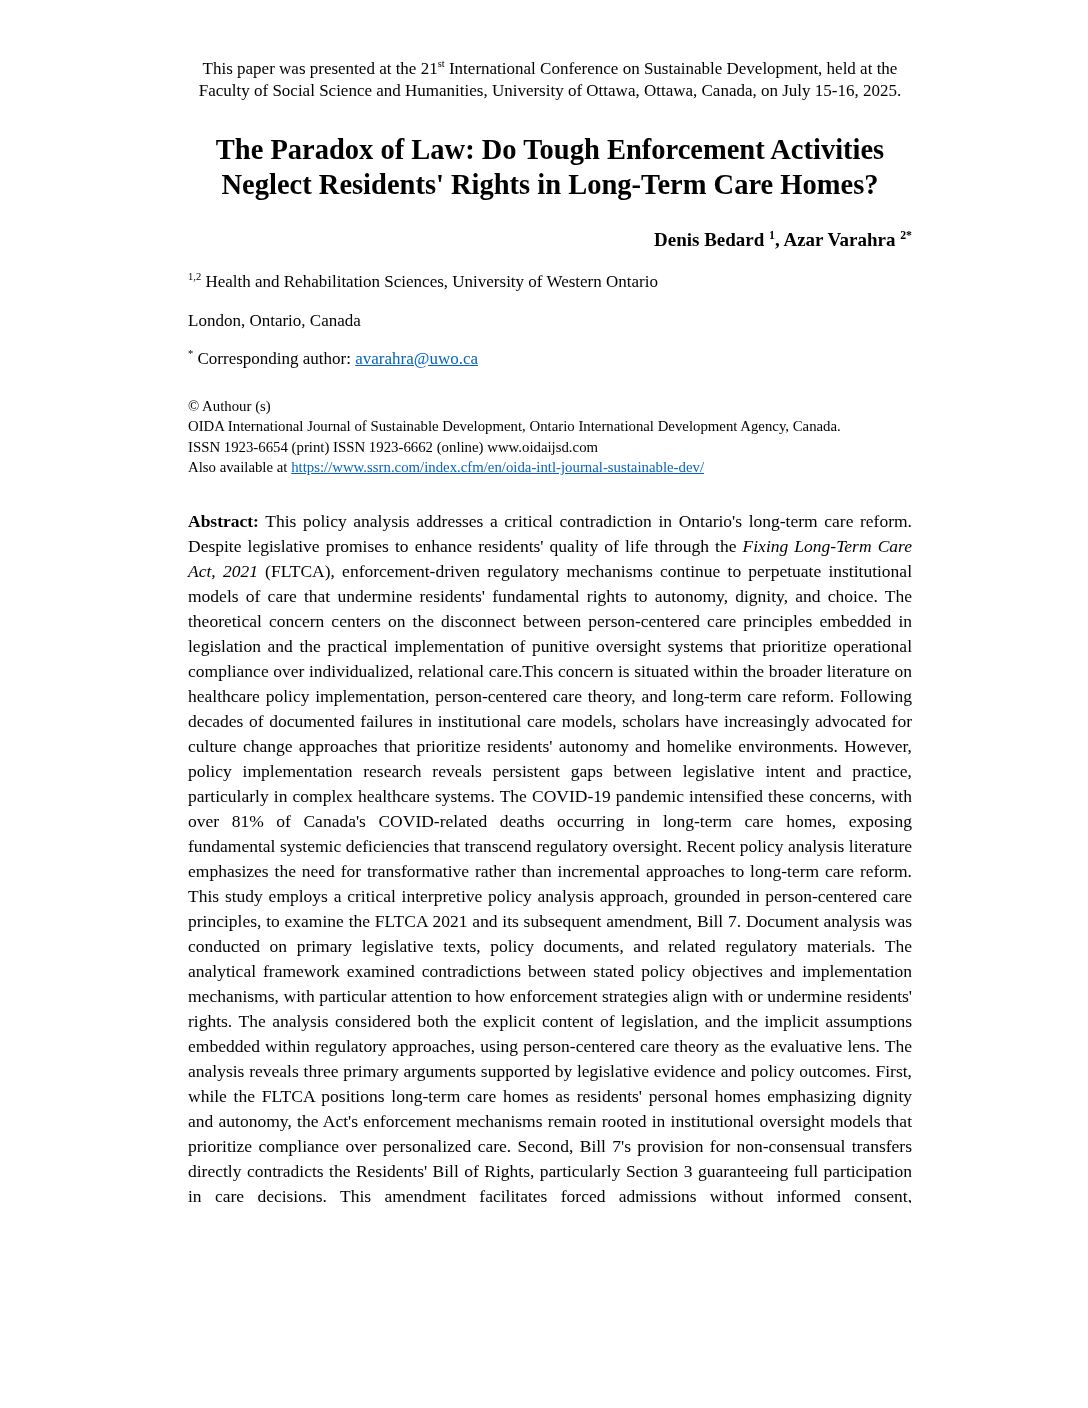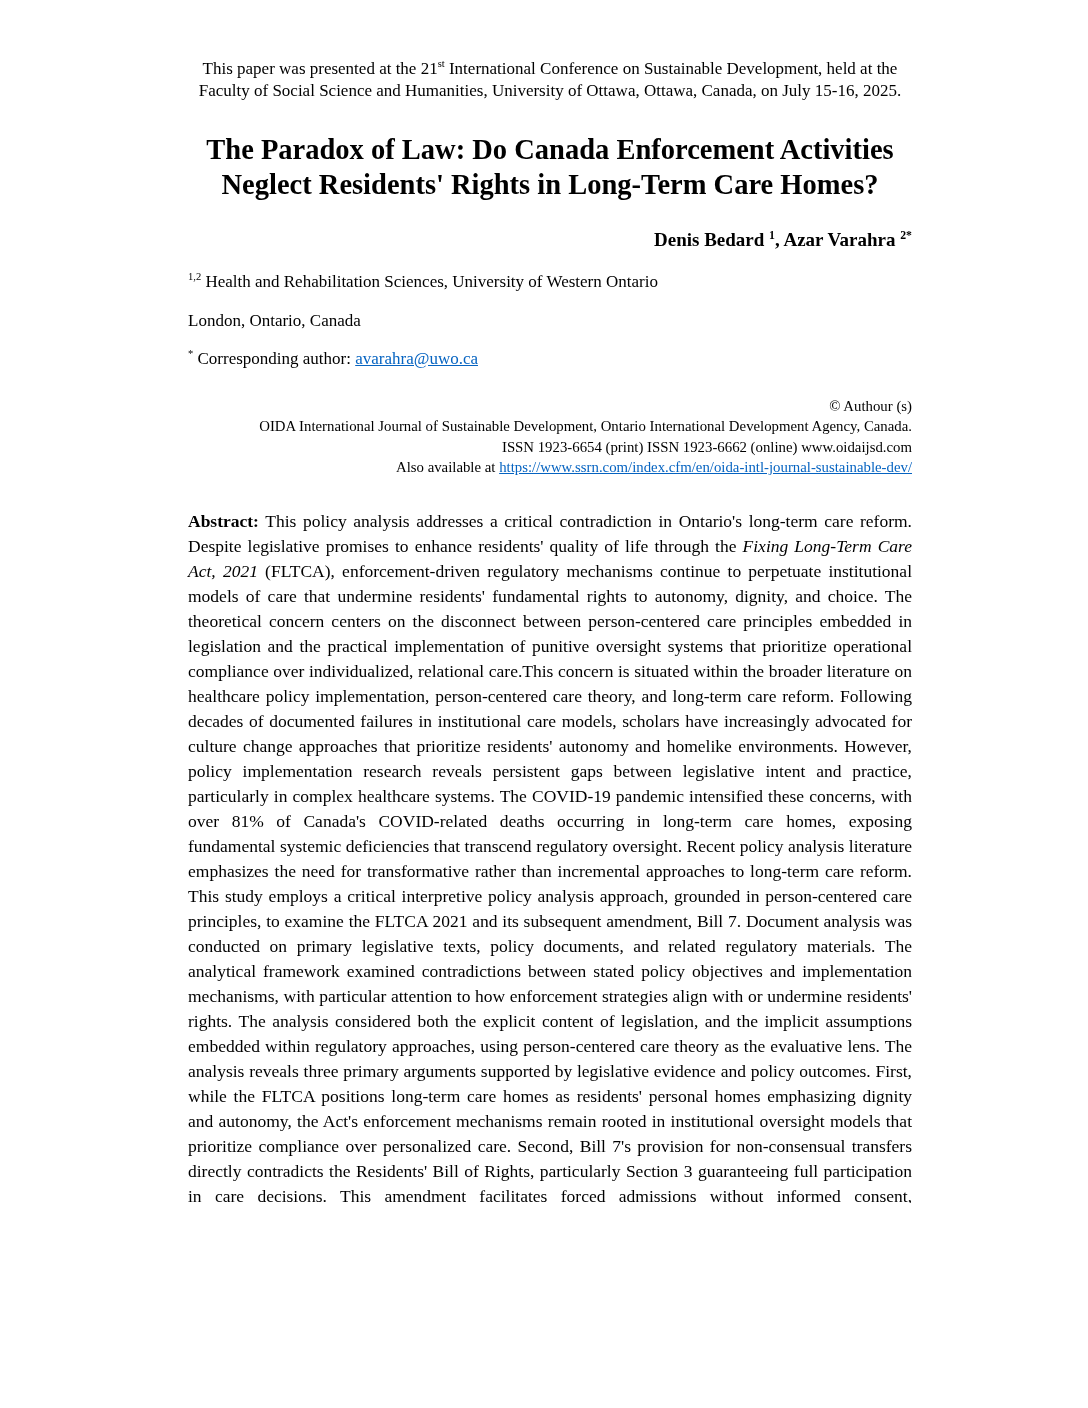--- a/index.html
+++ b/index.html
@@ -43,21 +43,21 @@
   .affiliation, .location, .corresponding {
     font-size: 17px;
     line-height: 21.5px;
     text-align: left;
   }
   .affiliation { margin-top: 3px; }
   .publisher-block {
     margin-top: 26px;
     font-size: 14.8px;
     line-height: 20.5px;
-    text-align: right;
+    text-align: left;
   }
   .abstract {
     margin-top: 31px;
     font-size: 17.5px;
     line-height: 25px;
     text-align: justify;
   }
   .abstract .abstract-label { font-weight: bold; margin-top: 28px; }
   sup {
     font-size: 0.62em;
@@ -72,21 +72,21 @@
   .italic { font-style: italic; }
 </style>
 </head>
 <body>
 
 <div class="page">
 
   <p class="conference-note"><span>This paper was presented at the 21</span><sup>st</sup><span> International Conference on Sustainable Development, held at the</span><br><span>Faculty of Social Science and Humanities, University of Ottawa, Ottawa, Canada, on July 15-16, 2025.</span></p>
 
   <h1 class="paper-title">
-    <div class="title-line">The Paradox of Law: Do Canada Enforcement Activities</div>
+    <div class="title-line">The Paradox of Law: Do Tough Enforcement Activities</div>
     <div class="title-line">Neglect Residents' Rights in Long-Term Care Homes?</div>
   </h1>
 
   <p class="authors"><span>Denis Bedard </span><sup>1</sup><span>, Azar Varahra </span><sup>2*</sup></p>
 
   <p class="affiliation"><sup>1,2</sup><span> Health and Rehabilitation Sciences, University of Western Ontario</span></p>
 
   <p class="location">London, Ontario, Canada</p>
 
   <p class="corresponding"><sup>*</sup><span> Corresponding author: </span><a class="link" href="#">avarahra@uwo.ca</a></p>

